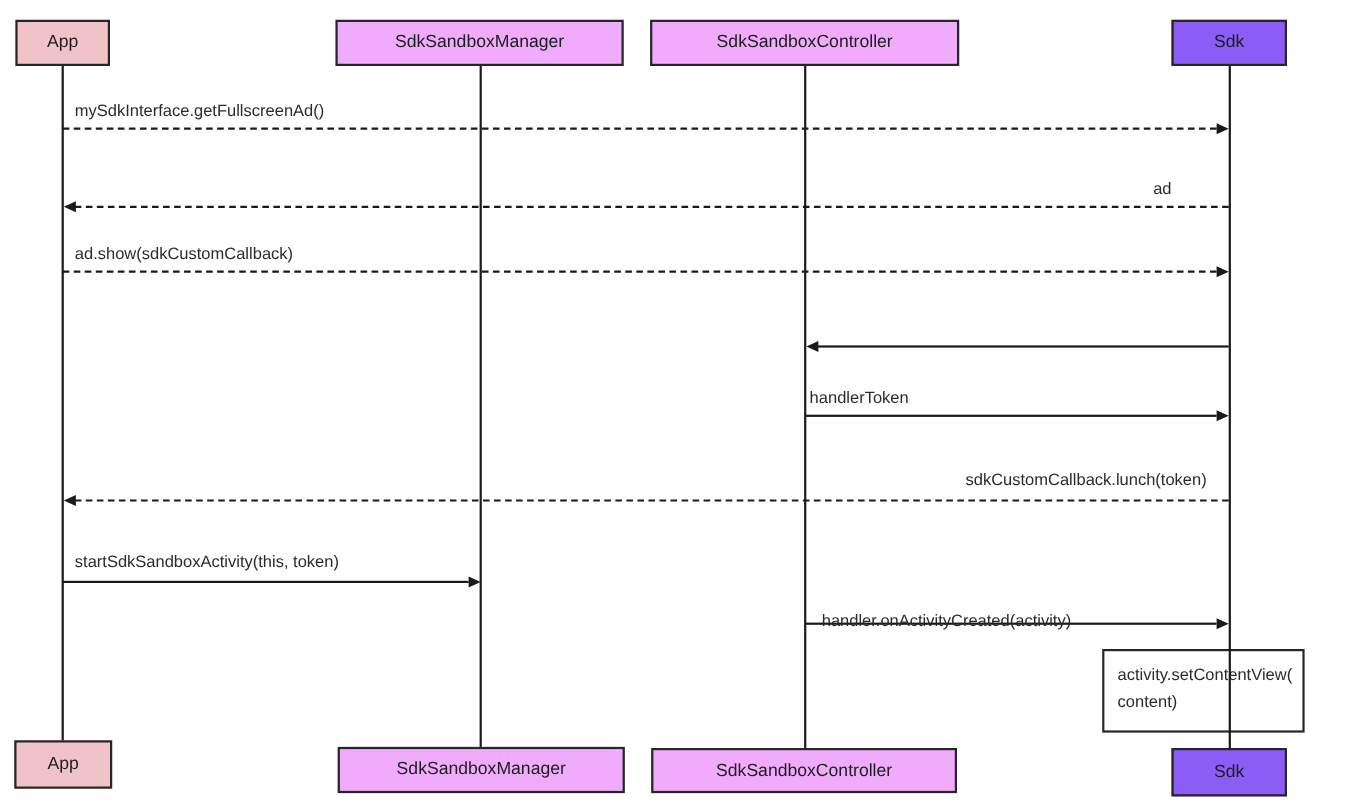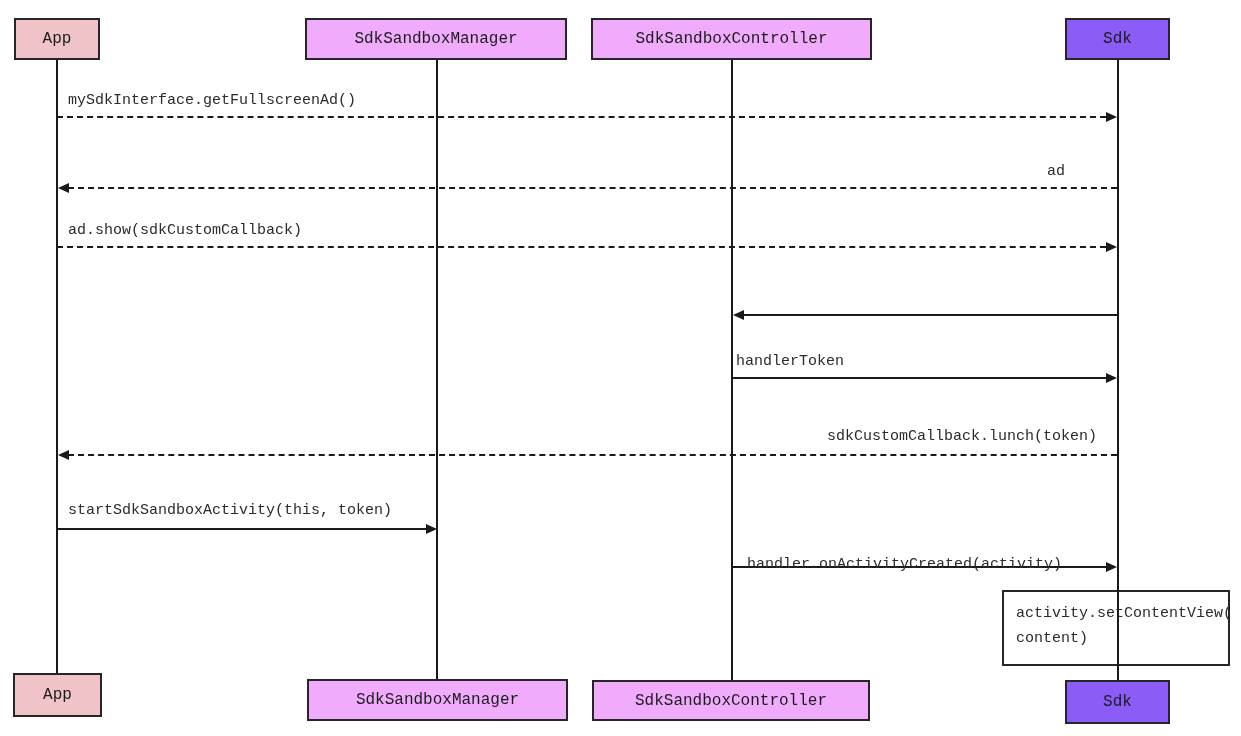--- a/index.html
+++ b/index.html
@@ -1,18 +1,18 @@
 <!DOCTYPE html>
 <html><head>
 <meta charset="utf-8">
 <style>
   html,body{margin:0;padding:0;background:#ffffff;}
   .canvas{
     position:relative;width:1241px;height:736px;background:#ffffff;overflow:hidden;
-    font-family:Liberation Mono, monospace;color:#2b2b2b;
+    font-family:Liberation Sans, sans-serif;color:#2b2b2b;
   }
   
   .actor{
     position:absolute;box-sizing:border-box;height:42px;
     border:2px solid #262626;display:flex;align-items:center;justify-content:center;
     font-size:16px;color:#1c1c1c;
   }
   .fill-app{background:#f0c3c8;}
   .fill-yellow{background:#f0abfc;}
   .fill-green{background:#8b5cf6;}
@@ -81,21 +81,21 @@
   <div class="arr left" style="left:58px;top:450px;"></div>
 
   <div class="mlabel" style="left:68px;top:502px;">startSdkSandboxActivity(this, token)</div>
   <div class="mline solid" style="left:57px;top:528px;width:369px;"></div>
   <div class="arr right" style="left:426px;top:524px;"></div>
 
   <div class="mlabel" style="left:747px;top:540px;margin-top:16px;">handler.onActivityCreated(activity)</div>
   <div class="mline solid" style="left:732px;top:566px;width:374px;"></div>
   <div class="arr right" style="left:1106px;top:562px;"></div>
 
-  <div class="note" style="left:1002px;top:590px;width:228px;height:76px;">
+  <div class="note" style="left:1002px;top:590px;width:184px;height:76px;">
     <div>activity.setContentView(</div>
     <div>content)</div>
   </div>
 
   <div class="actor fill-app" style="left:13px;top:673px;width:89px;height:44px;">
     <span>App</span>
   </div>
   <div class="actor fill-yellow" style="left:307px;top:679px;width:261px;">
     <span>SdkSandboxManager</span>
   </div>

